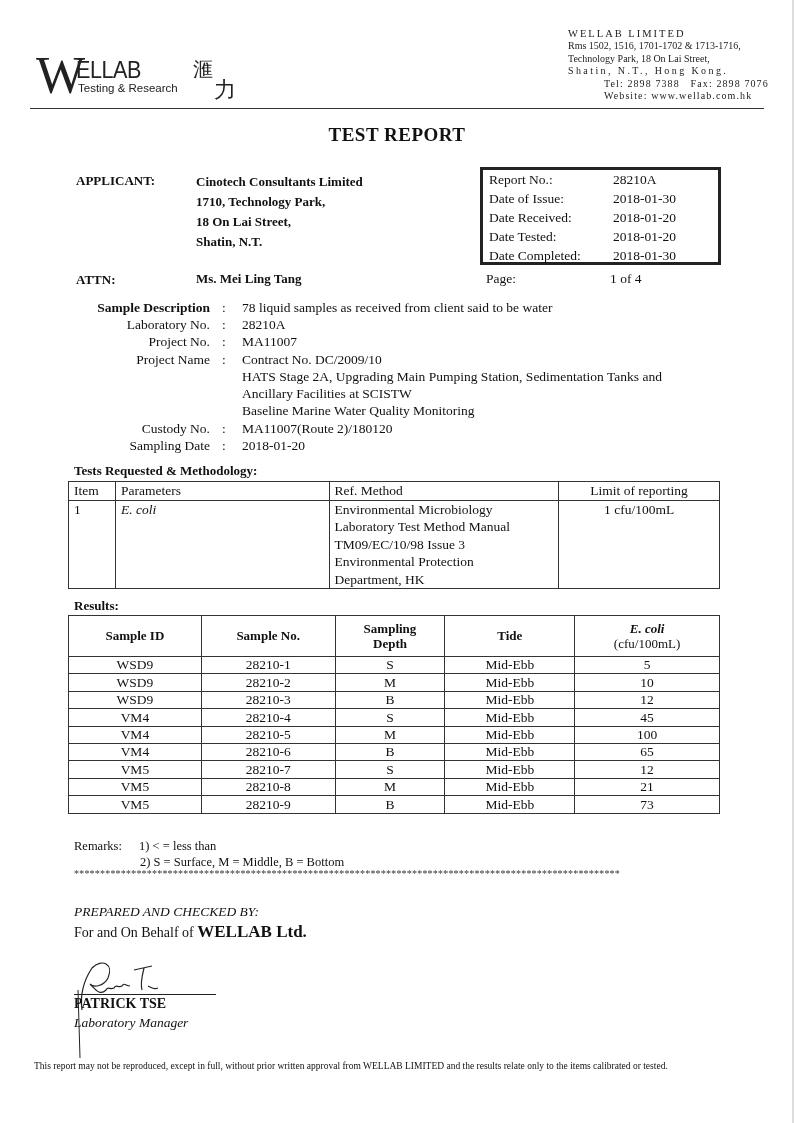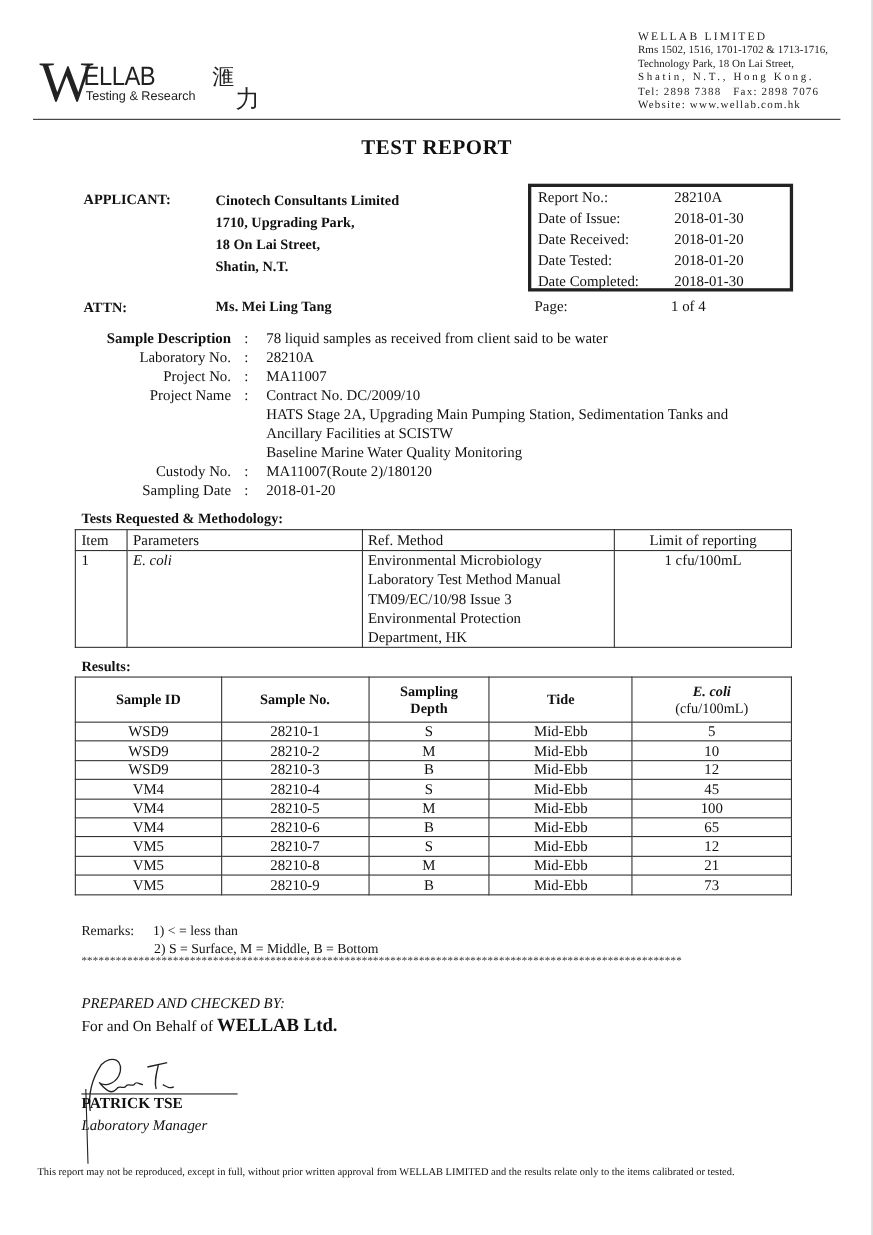--- a/index.html
+++ b/index.html
@@ -6,24 +6,24 @@
   body { width:794px; height:1123px; position:relative; overflow:hidden; font-family:"Liberation Serif", "DejaVu Serif", serif; color:#111; }
   .abs { position:absolute; }
   
   .logo { left:36px; top:50px; width:190px; height:52px; }
   .logo-w { position:absolute; left:0; top:0; font-family:"Liberation Serif", serif; font-size:52px; line-height:52px; color:#222; font-weight:normal; letter-spacing:-2px; }
   .logo-ellab { position:absolute; left:40px; top:6px; font-family:"Liberation Sans", sans-serif; font-size:24px; color:#222; letter-spacing:-0.5px; transform:scaleX(0.9); transform-origin:left; }
   .logo-sub { position:absolute; left:42px; top:32px; font-family:"Liberation Sans", sans-serif; font-size:11.5px; color:#222; }
   .logo-cjk1 { position:absolute; left:157px; top:6px; font-size:20px; color:#222; }
   .logo-cjk2 { position:absolute; left:178px; top:25px; font-size:22px; color:#222; }
   .header-rule { left:30px; top:108px; width:734px; height:1px; background:#333; }
-  .company-block { left:580px; top:28px; width:200px; font-size:10px; line-height:12.4px; color:#222; }
+  .company-block { left:568px; top:28px; width:200px; font-size:10px; line-height:12.4px; color:#222; }
   .company-block .name { letter-spacing:2px; font-size:10.5px; }
   .company-block .spaced { letter-spacing:2.4px; }
-  .company-block .spaced2 { letter-spacing:1.1px; }
+  .company-block .spaced2 { letter-spacing:1.1px;margin-left:36px; }
   .title { left:0; top:124px; width:794px; text-align:center; font-size:19px; font-weight:bold; letter-spacing:0.5px; }
   
   .lbl-bold { font-weight:bold; font-size:13px; }
   .applicant-label { left:76px; top:173px; }
   .applicant-lines { left:196px; top:172px; font-weight:bold; font-size:13px; line-height:20px; }
   .attn-label { left:76px; top:272px; }
   .attn-value { left:196px; top:271px; font-weight:bold; font-size:13px; }
   
   .report-box { left:480px; top:167px; width:241px; height:98px; border:3px solid #222; box-sizing:border-box; }
   .report-row { position:absolute; left:6px; font-size:13.5px; height:20px; }
@@ -80,21 +80,21 @@
   <div class="spaced2">Website: www.wellab.com.hk</div>
 </div>
 
 <div class="abs header-rule"></div>
 
 <div class="abs title">TEST REPORT</div>
 
 <div class="abs lbl-bold applicant-label">APPLICANT:</div>
 <div class="abs applicant-lines">
   <div>Cinotech Consultants Limited</div>
-  <div>1710, Upgrading Park,</div>
+  <div>1710, Technology Park,</div>
   <div>18 On Lai Street,</div>
   <div>Shatin, N.T.</div>
 </div>
 <div class="abs lbl-bold attn-label">ATTN:</div>
 <div class="abs attn-value">Ms. Mei Ling Tang</div>
 
 <div class="abs report-box">
   <div class="report-row" style="top:2px;">
     <span class="k">Report No.:</span>
     <span class="v">28210A</span>

